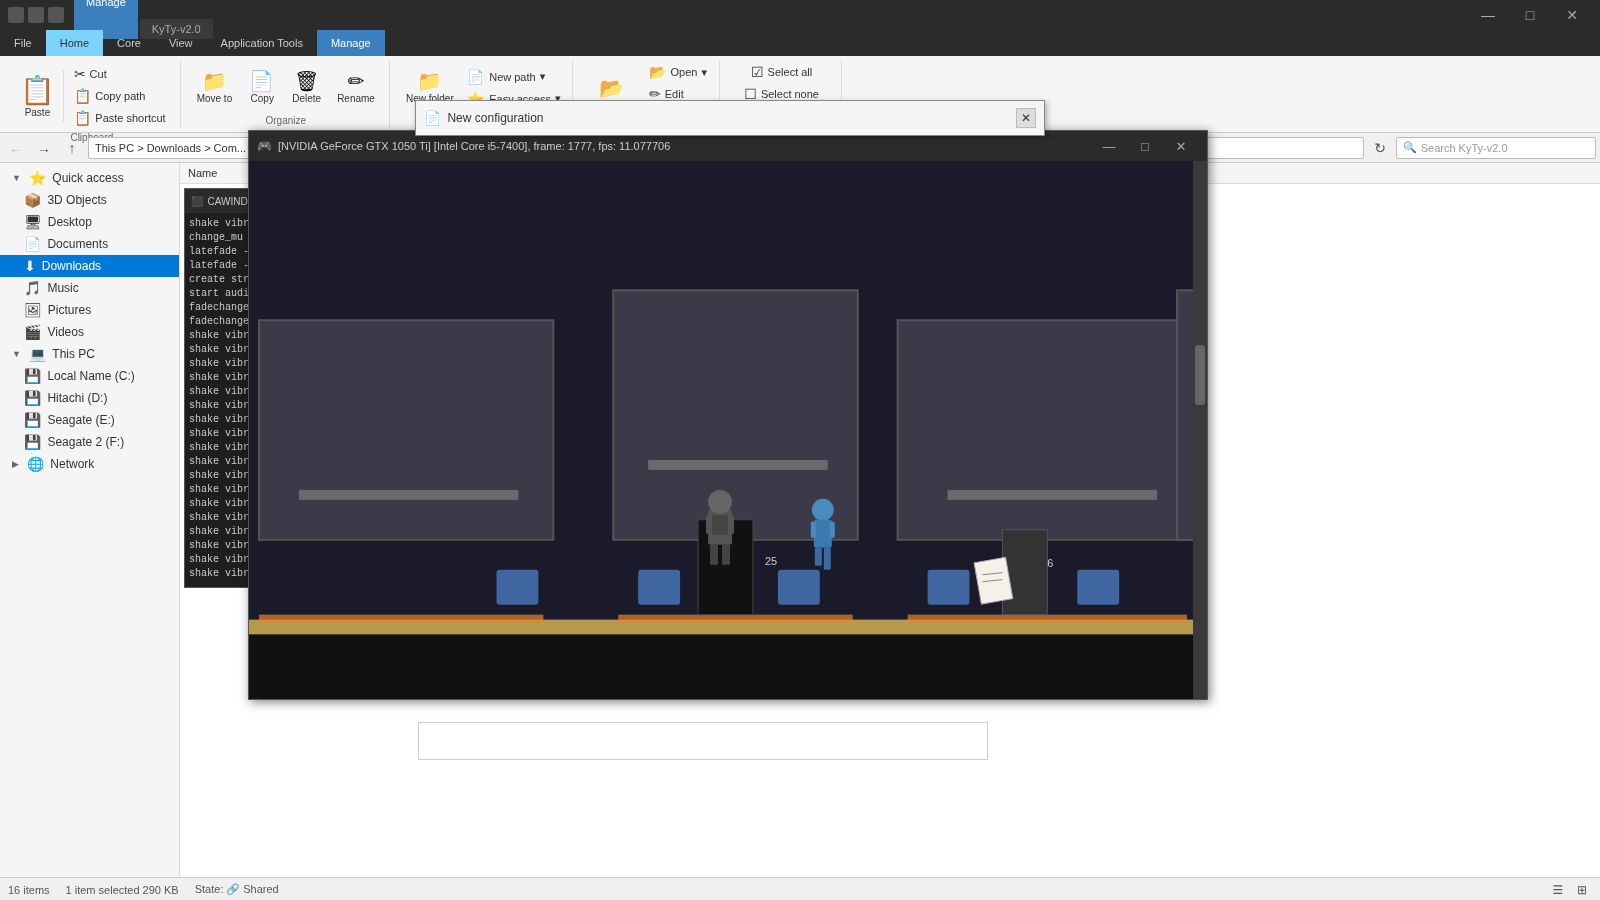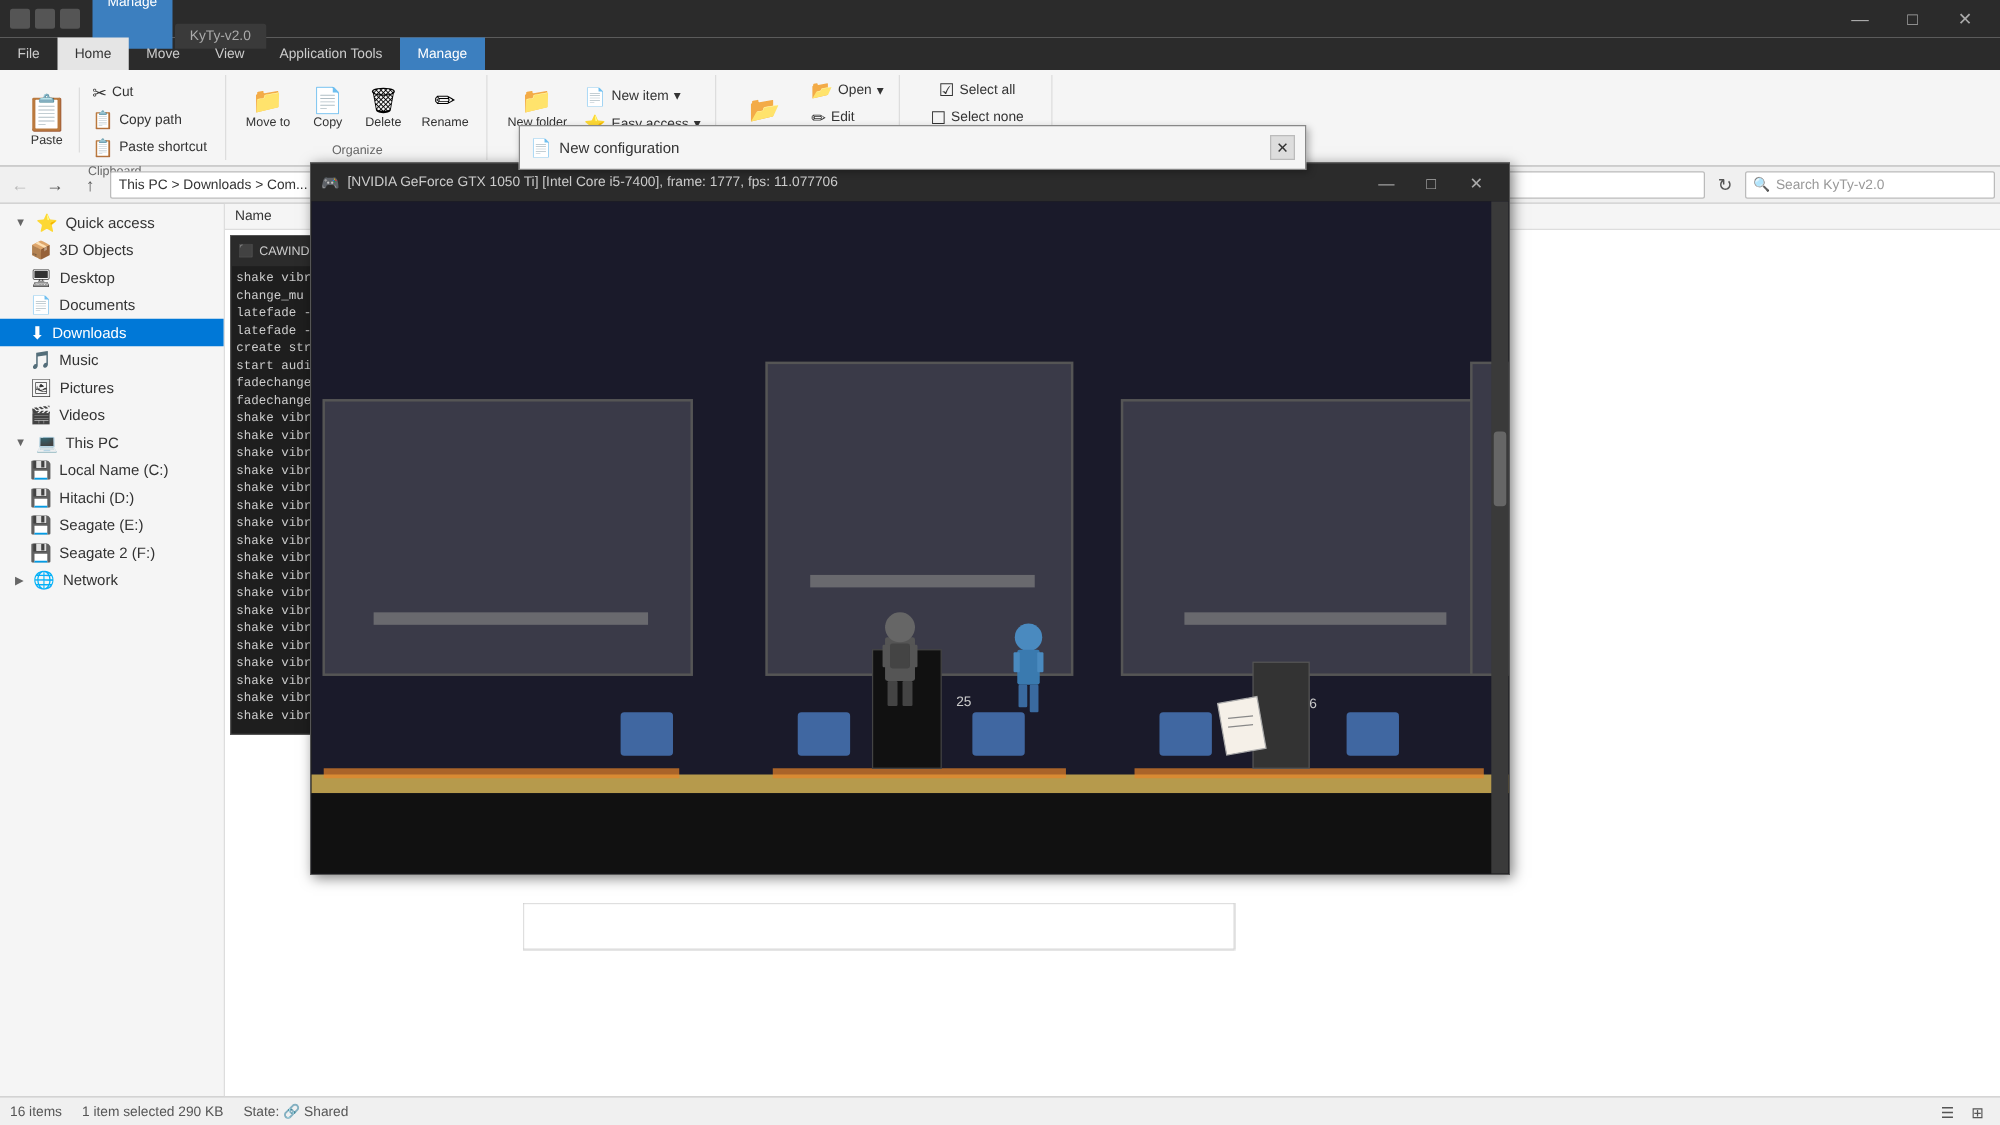--- a/index.html
+++ b/index.html
@@ -20,21 +20,21 @@
     .title-bar-tabs { display: flex; gap: 2px; }
     .tab { padding: 4px 12px; background: #3c7fbf; color: white; font-size: 11px; border-radius: 2px 2px 0 0; }
     .tab.inactive { background: #3a3a3a; color: #aaa; margin-top: 27px; }
     .window-controls { margin-left: auto; display: flex; gap: 2px; }
     .wc-btn { width: 40px; height: 28px; display: flex; align-items: center; justify-content: center; color: #aaa; font-size: 14px; cursor: pointer; }
 
     
     .ribbon { background: #f5f5f5; border-bottom: 1px solid #ccc; }
     .ribbon-tabs { display: flex; background: #2b2b2b; height: 26px; }
     .ribbon-tab { padding: 4px 14px; color: #ccc; font-size: 11px; cursor: pointer; display: flex; align-items: center; }
-    .ribbon-tab.active { background: #e5e5e5; color: #333; }
+    .ribbon-tab.active { background: #7dd3fc; color: #333; }
     .ribbon-manage { background: #3c7fbf; color: white; padding: 4px 14px; font-size: 11px; display: flex; align-items: center; }
 
     .ribbon-content { display: flex; align-items: stretch; padding: 4px; gap: 2px; background: #f5f5f5; height: 76px; }
     .ribbon-group { display: flex; flex-direction: column; align-items: center; border-right: 1px solid #ddd; padding: 2px 8px; }
     .ribbon-group-buttons { display: flex; align-items: center; gap: 4px; flex: 1; }
     .ribbon-group-label { font-size: 10px; color: #666; margin-top: 2px; }
     .ribbon-btn { display: flex; flex-direction: column; align-items: center; gap: 2px; padding: 3px 6px; cursor: pointer; border-radius: 3px; min-width: 40px; }
     .ribbon-btn .icon { font-size: 20px; line-height: 1; }
     .ribbon-btn .label { font-size: 10px; color: #333; text-align: right; white-space: nowrap; }
     .ribbon-btn-small { display: flex; align-items: center; gap: 4px; padding: 2px 4px; cursor: pointer; border-radius: 2px; font-size: 11px; color: #333; }
@@ -192,21 +192,21 @@
     <div class="wc-btn">□</div>
     <div class="wc-btn close">✕</div>
   </div>
 </div>
 
 <div class="ribbon">
 
   <div class="ribbon-tabs">
     <div class="ribbon-tab">File</div>
     <div class="ribbon-tab active">Home</div>
-    <div class="ribbon-tab">Move</div>
+    <div class="ribbon-tab">Core</div>
     <div class="ribbon-tab">View</div>
     <div class="ribbon-tab">Application Tools</div>
     <div class="ribbon-manage">Manage</div>
   </div>
 
   <div class="ribbon-content">
 
     <div class="ribbon-group">
       <div class="ribbon-group-buttons">
         <div class="paste-btn">
@@ -255,21 +255,21 @@
 
     <div class="ribbon-group">
       <div class="ribbon-group-buttons">
         <div class="ribbon-btn">
           <span class="icon">📁</span>
           <span class="label">New folder</span>
         </div>
         <div style="display:flex; flex-direction:column; gap:2px; justify-content:center;">
           <div class="ribbon-btn-small">
             <span class="icon">📄</span>
-            <span>New item</span>
+            <span>New path</span>
             <span>▾</span>
           </div>
           <div class="ribbon-btn-small">
             <span class="icon">⭐</span>
             <span>Easy access</span>
             <span>▾</span>
           </div>
         </div>
       </div>
       <div class="ribbon-group-label">New</div>

